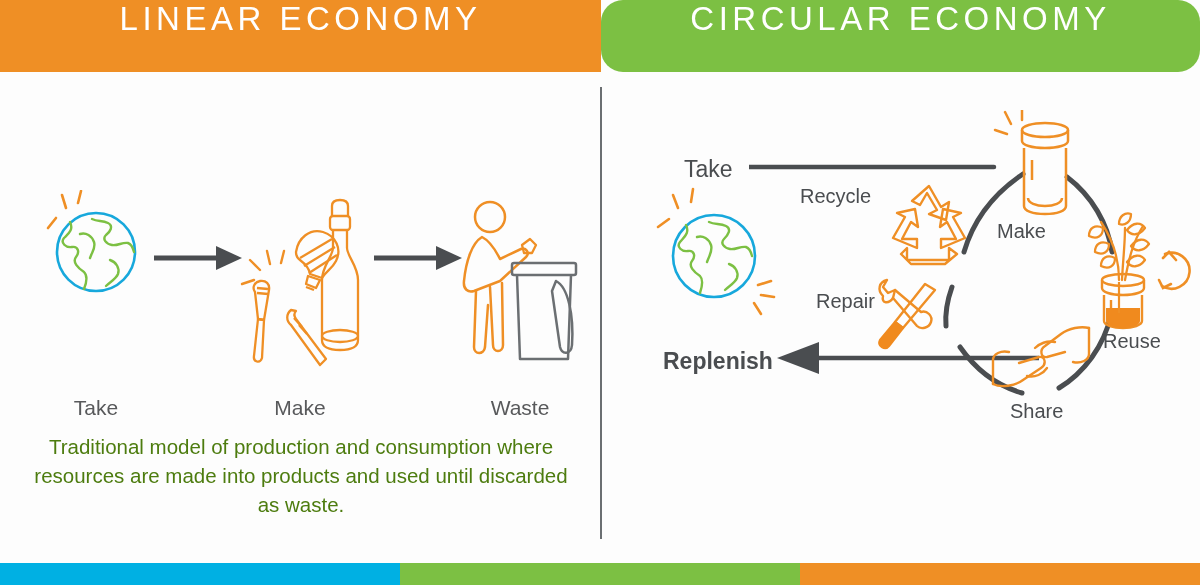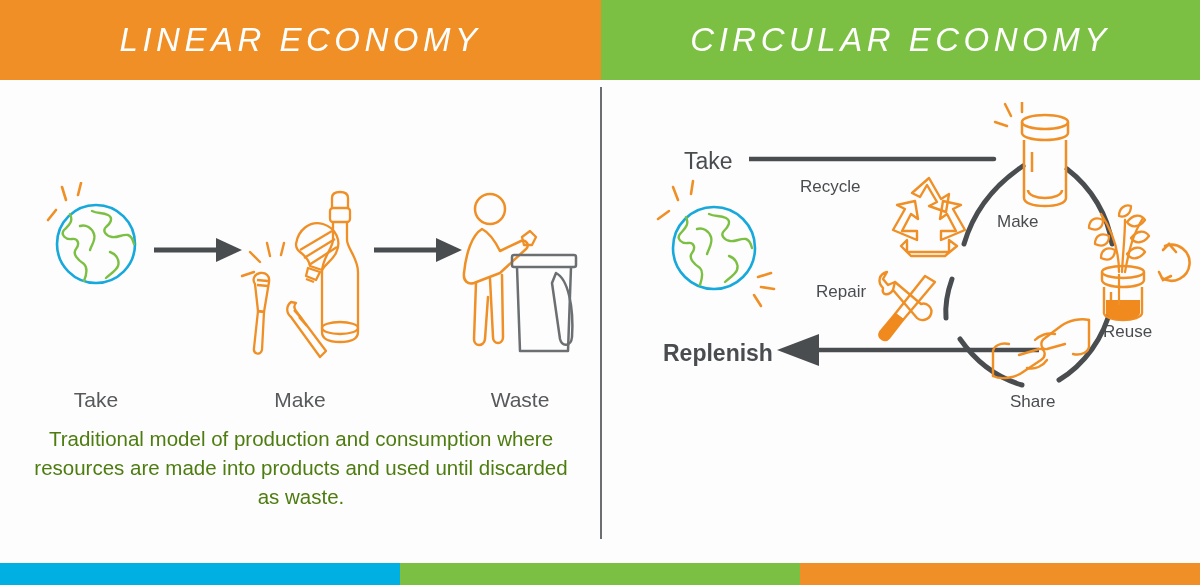--- a/index.html
+++ b/index.html
@@ -21,40 +21,38 @@
   
   .header {
     position: absolute;
     top: 0;
     left: 0;
     width: 1200px;
     height: 72px;
     display: flex;
   }
   .header-half {
-    height: 80px;
+    height: 72px;
     display: flex;
-    align-items: center;
     justify-content: center;
-    font-style: italic;
   }
   .header-left  { width: 601px; background: #ef8f25; }
-  .header-right { width: 599px; background: #7cc043; }
+  .header-right { width: 599px; background: #7cc043; border-radius: 22px; }
   .header-title {
     color: #ffffff;
     font-size: 33px;
     letter-spacing: 4.5px;
     font-weight: 400;
     white-space: nowrap;
   }
 
   
   .panel {
     position: absolute;
-    top: 72px;
+    top: 80px;
     height: 473px;
   }
   .panel-left  { left: 0;    width: 601px; }
   .panel-right { left: 601px; width: 599px; }
 
   .divider {
     position: absolute;
     left: 600px;
     top: 87px;
     width: 2px;
@@ -79,21 +77,21 @@
     color: #58595b;
     font-size: 21px;
     text-align: center;
     white-space: nowrap;
   }
 
   
   .cycle-label {
     position: absolute;
     color: #4a4d50;
-    font-size: 17px;
+    font-size: 20px;
     white-space: nowrap;
   }
 
   
   .footer {
     position: absolute;
     left: 0;
     top: 563px;
     width: 1200px;
     height: 22px;

